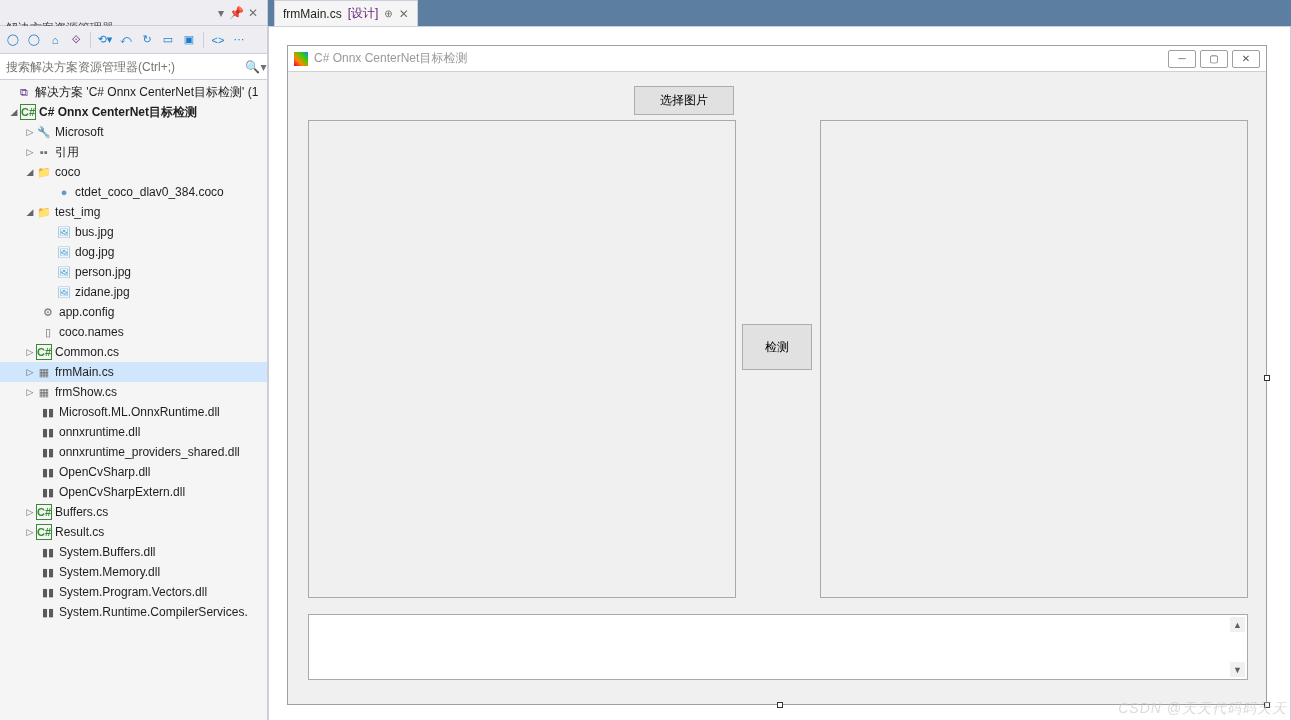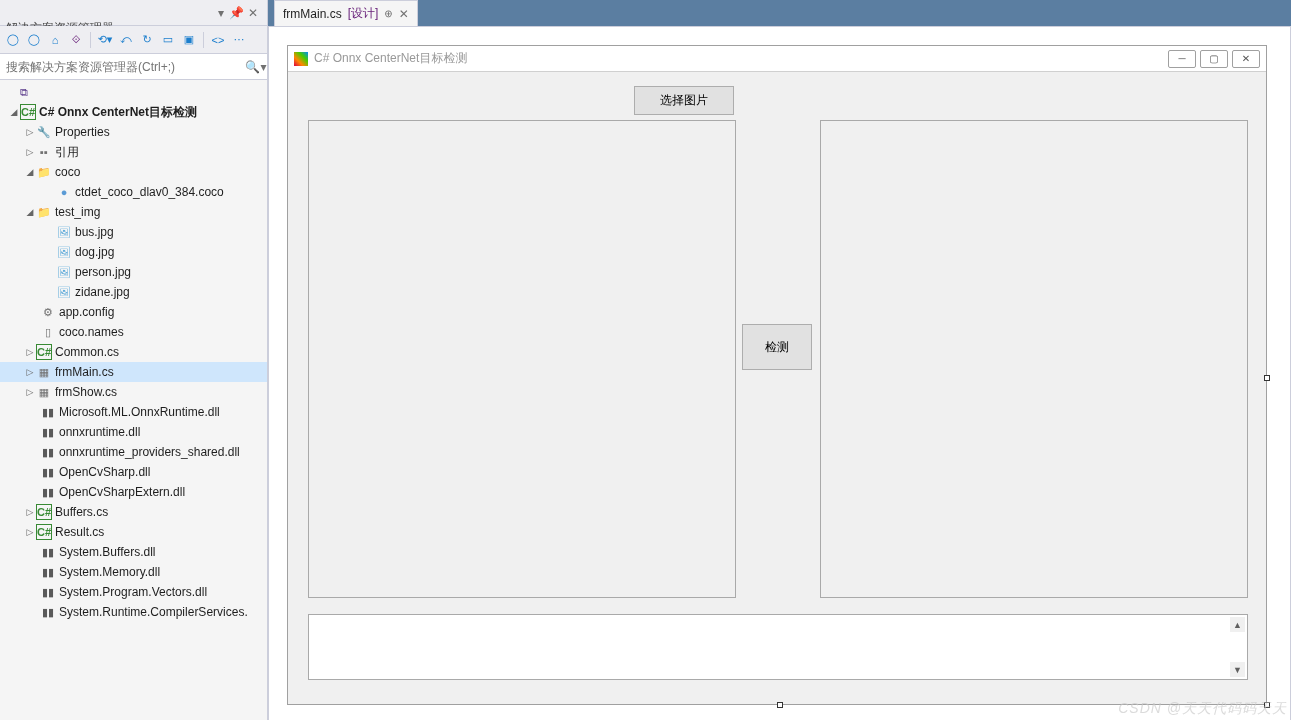--- a/index.html
+++ b/index.html
@@ -77,30 +77,31 @@
     <span class="tb-btn">⋯</span>
   </div>
   <div class="search-row">
     <input type="text" placeholder="搜索解决方案资源管理器(Ctrl+;)" style="">
     <span class="search-ic">🔍▾</span>
   </div>
   <div class="tree">
     <div class="tree-row" style="padding-left:4px">
         <span class="exp"></span>
         <span class="ic ic-sol">⧉</span>
+        <span class="lbl">解决方案 'C# Onnx CenterNet目标检测' (1</span>
       </div>
     <div class="tree-row bold" style="padding-left:8px">
         <span class="exp">◢</span>
         <span class="ic ic-cs">C#</span>
         <span class="lbl">C# Onnx CenterNet目标检测</span>
       </div>
     <div class="tree-row" style="padding-left:24px">
         <span class="exp">▷</span>
         <span class="ic ic-wrench">🔧</span>
-        <span class="lbl">Properties</span>
+        <span class="lbl">Microsoft</span>
       </div>
     <div class="tree-row" style="padding-left:24px">
         <span class="exp">▷</span>
         <span class="ic ic-ref">▪▪</span>
         <span class="lbl">引用</span>
       </div>
     <div class="tree-row" style="padding-left:24px">
         <span class="exp">◢</span>
         <span class="ic ic-folder">📁</span>
         <span class="lbl">coco</span>

